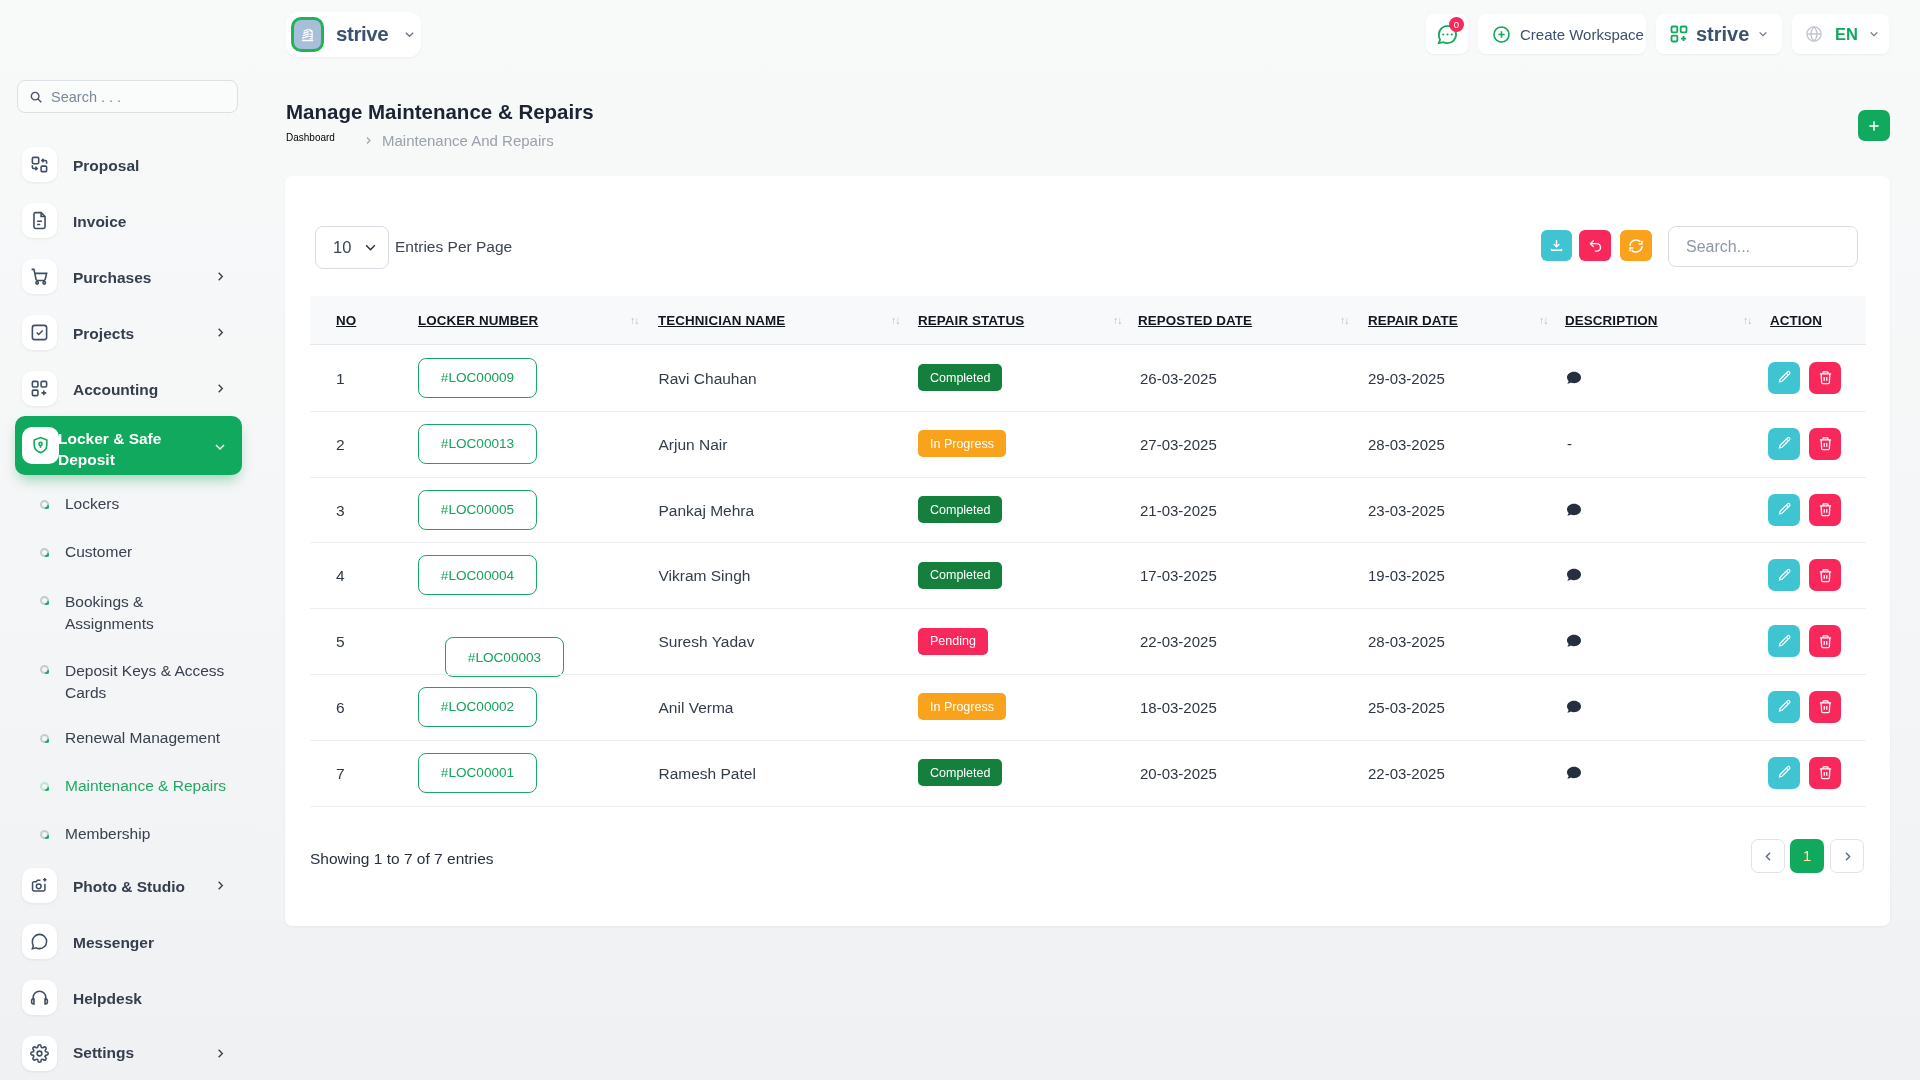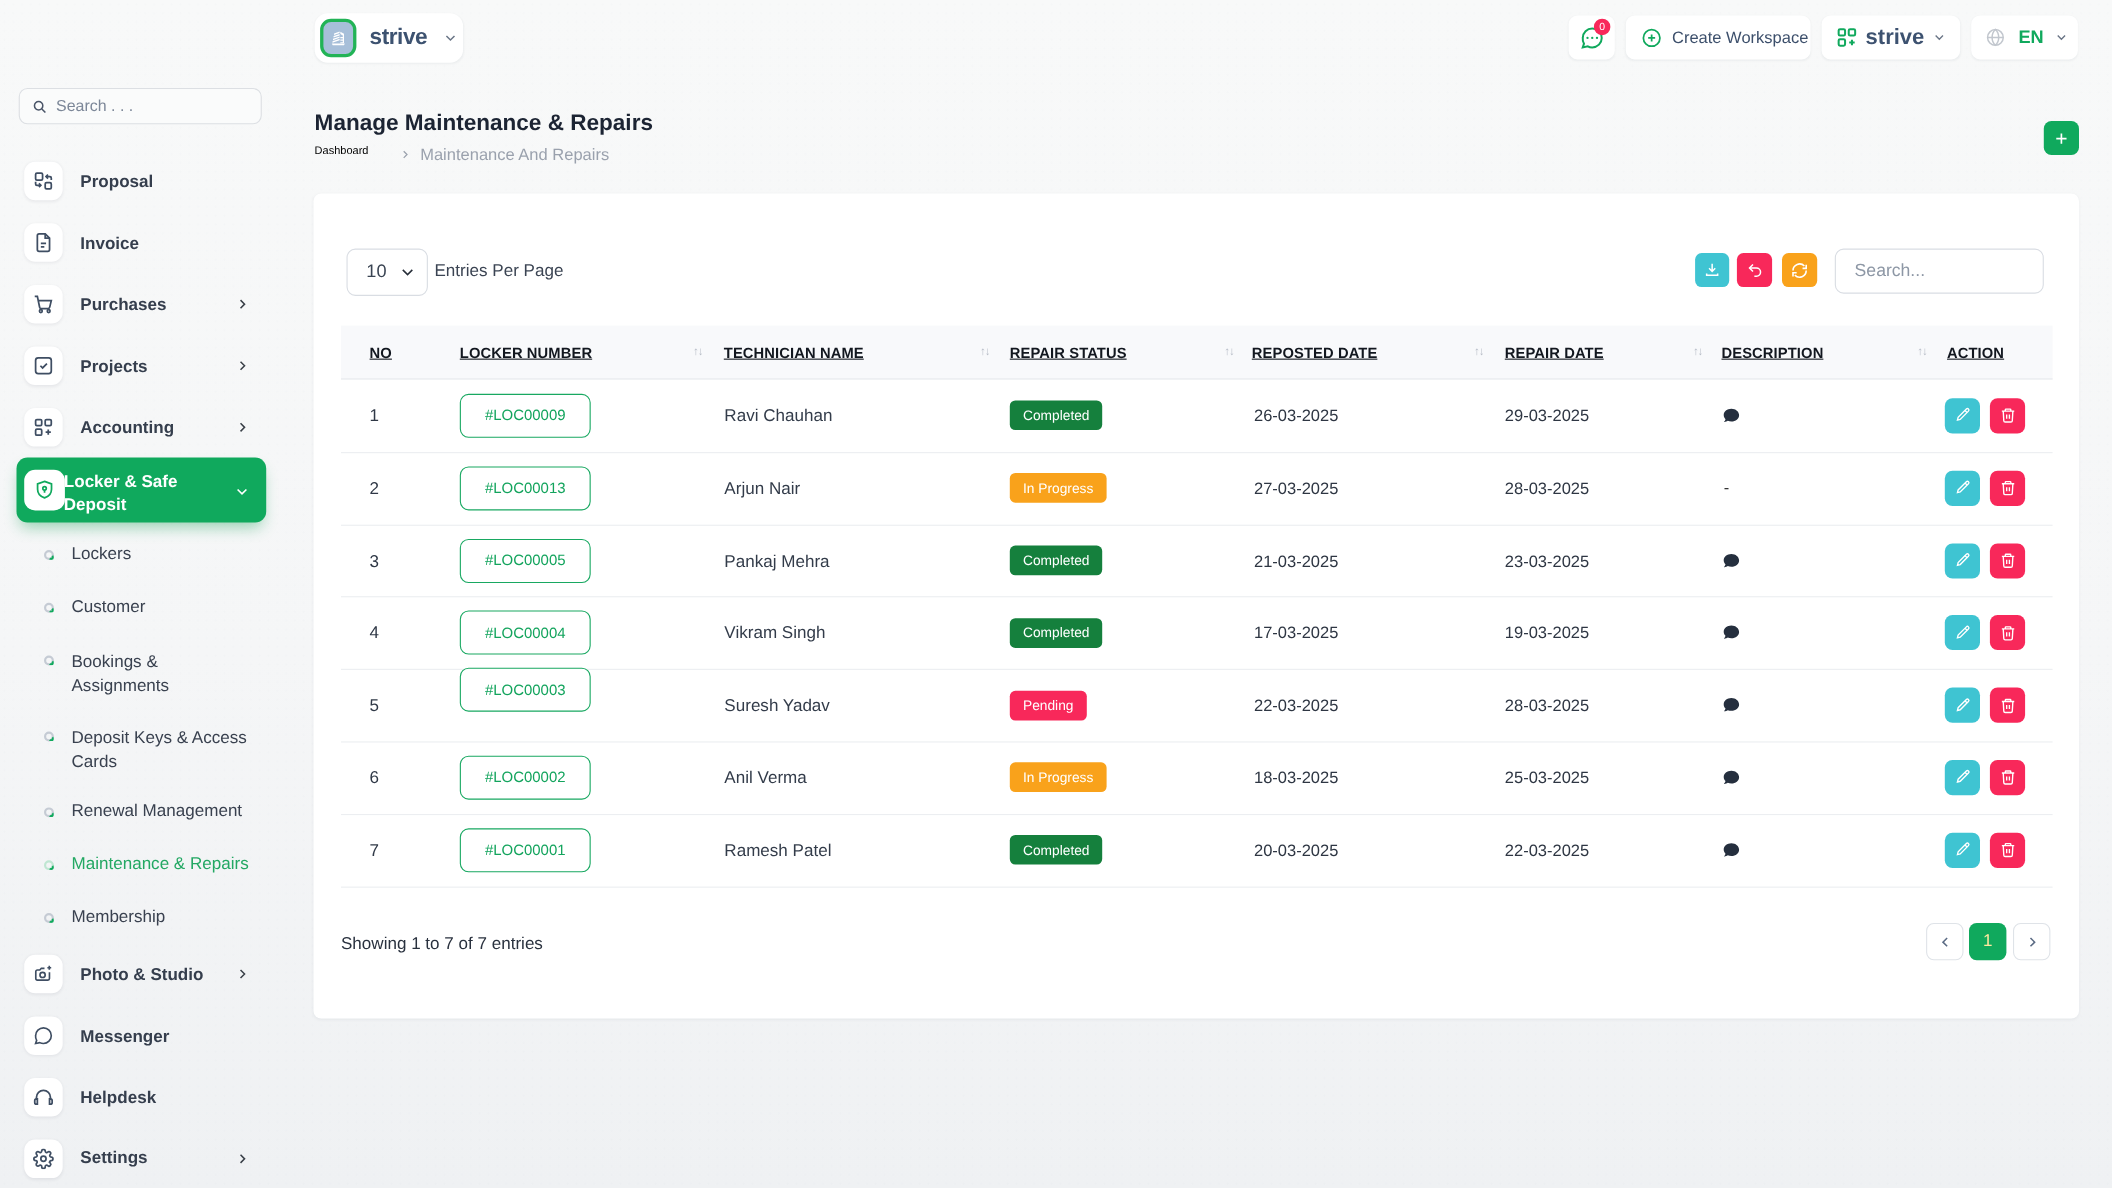--- a/index.html
+++ b/index.html
@@ -395,21 +395,21 @@
           </svg>
         </div>
       <div class="act act-del" style="top:263.3px;">
           <svg width="15" height="15" viewBox="0 0 24 24" fill="none" stroke="#fff" stroke-width="2">
             <path d="M3 6h18M8 6V4a1 1 0 0 1 1-1h6a1 1 0 0 1 1 1v2M19 6l-.8 14a2 2 0 0 1-2 1.9H7.8a2 2 0 0 1-2-1.9L5 6"></path>
             <path d="M10 11v6M14 11v6"></path>
           </svg>
         </div>
       <div class="row-sep" style="top:312.2px;"></div>
       <div class="cell-no" style="top:337.1px;">5</div>
-      <div class="lockbox" style="top:311px;">#LOC00003</div>
+      <div class="lockbox" style="top:341px;margin-left:27px;">#LOC00003</div>
       <div class="tech" style="top:337.1px;">Suresh Yadav</div>
       <div class="badge b-pink" style="top:331.6px;">Pending</div>
       <div class="dt1" style="top:337.1px;">22-03-2025</div>
       <div class="dt2" style="top:337.1px;">28-03-2025</div>
       <div class="desc" style="top:338.1px; left:1256px;">
           <svg width="16" height="14" viewBox="0 0 24 22" fill="#252f3e">
             <path d="M12 1C5.9 1 1 5 1 10c0 2.2 1 4.2 2.6 5.8-.3 1.5-1.2 3-2.3 4 1.9.2 4-.6 5.5-1.6 1.6.7 3.3 1 5.2 1 6.1 0 11-4 11-9S18.1 1 12 1z"></path>
           </svg>
         </div>
       <div class="act act-edit" style="top:329.1px;">

